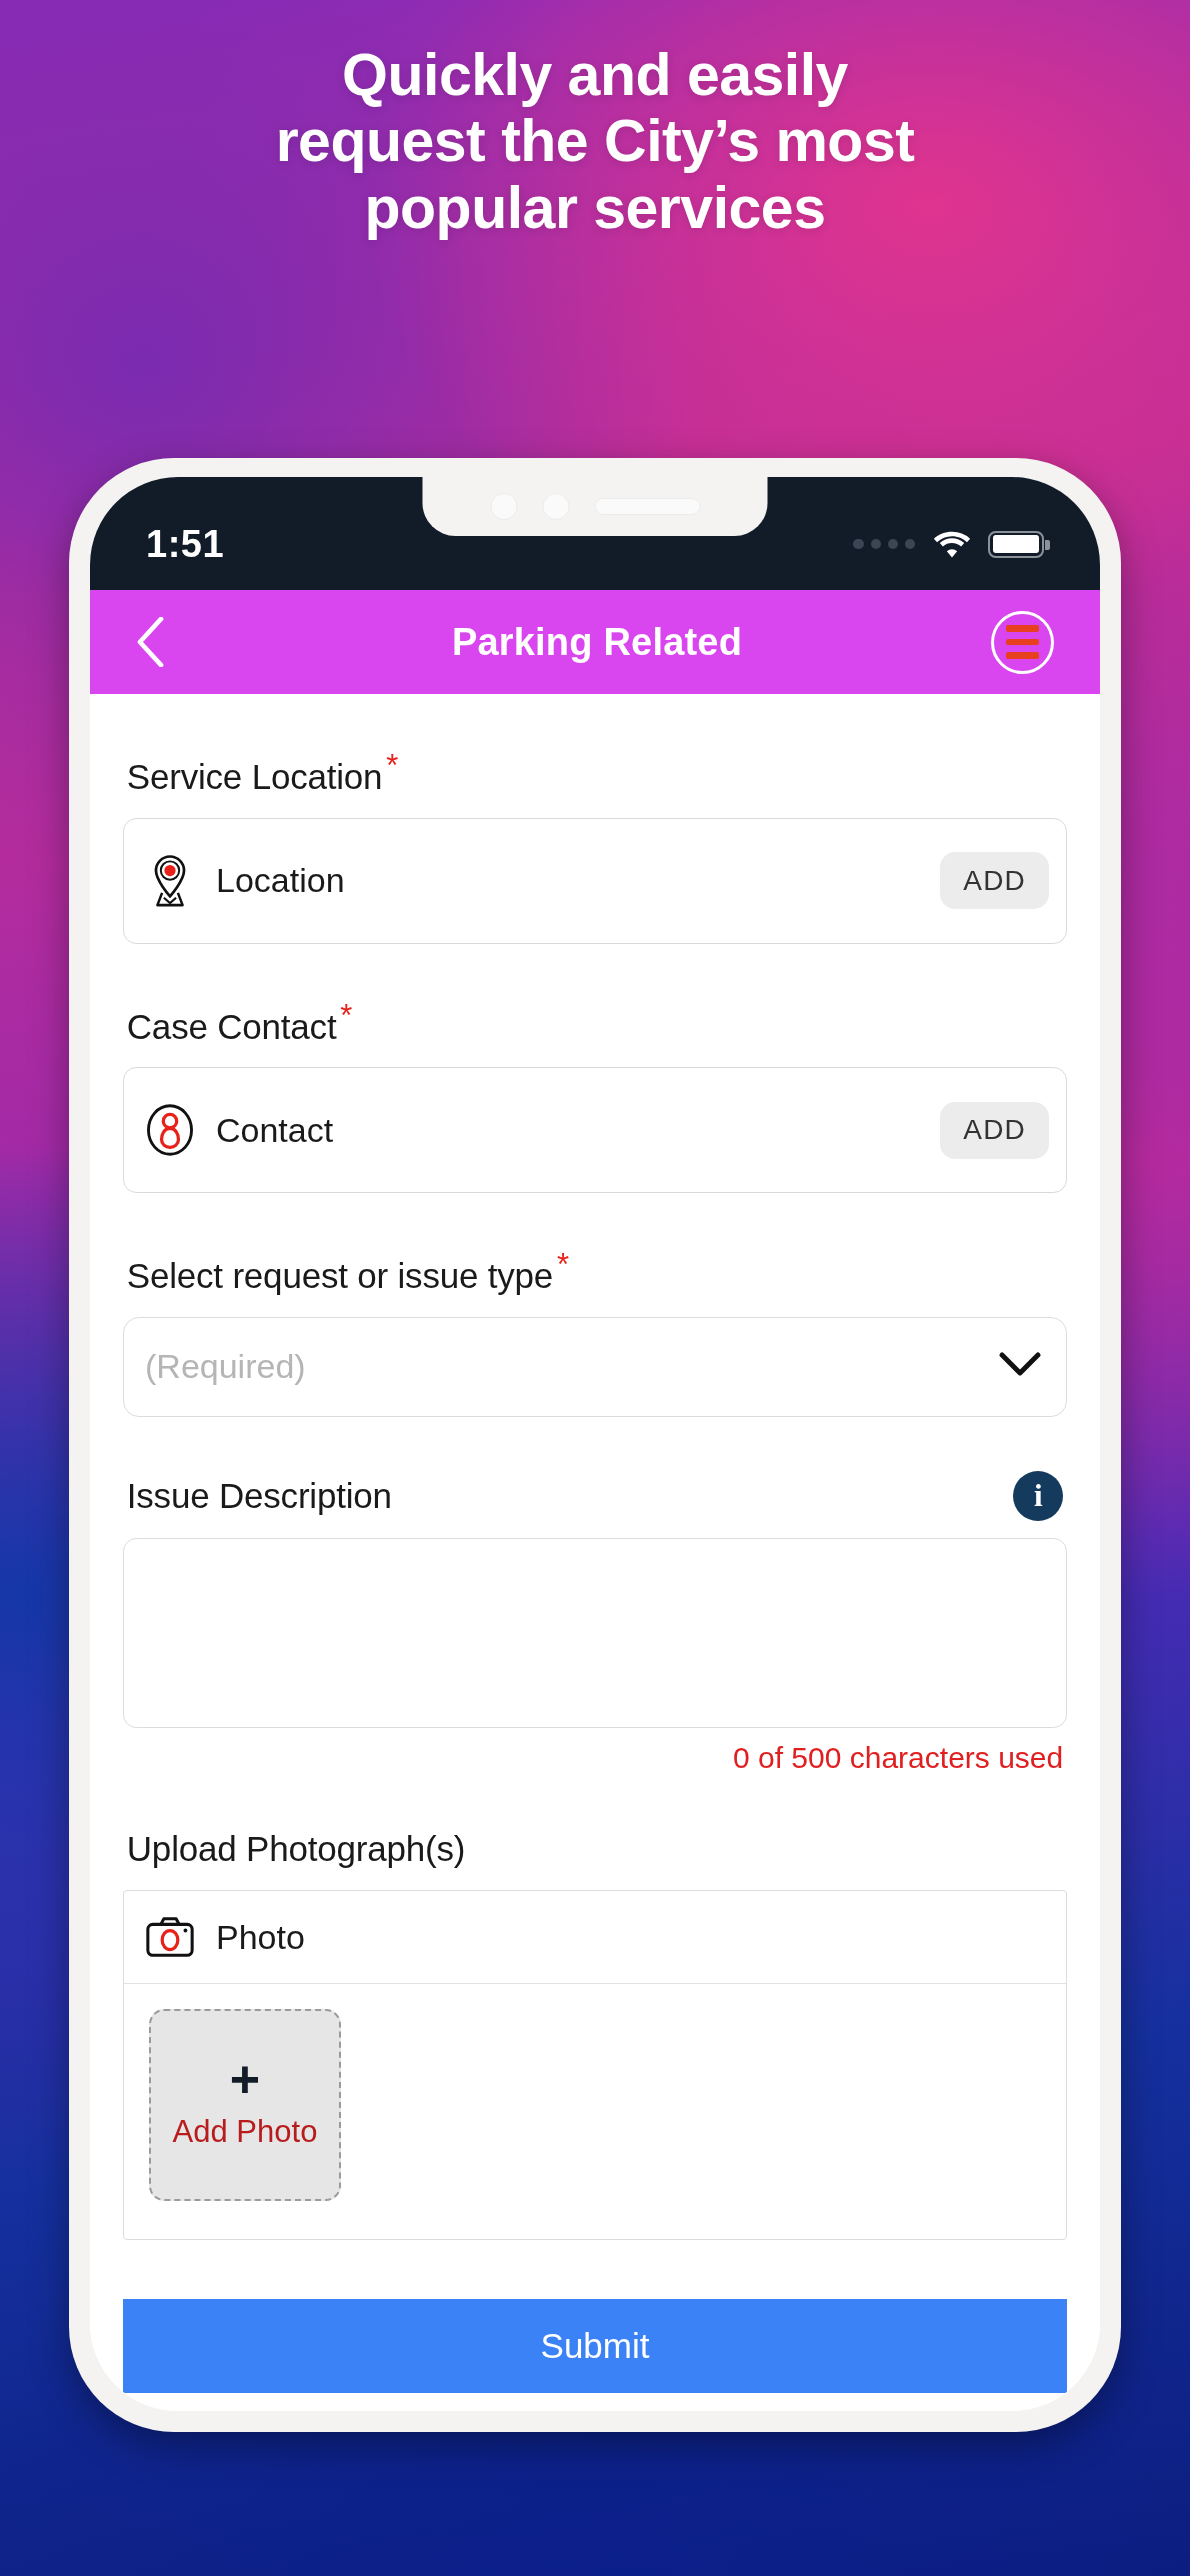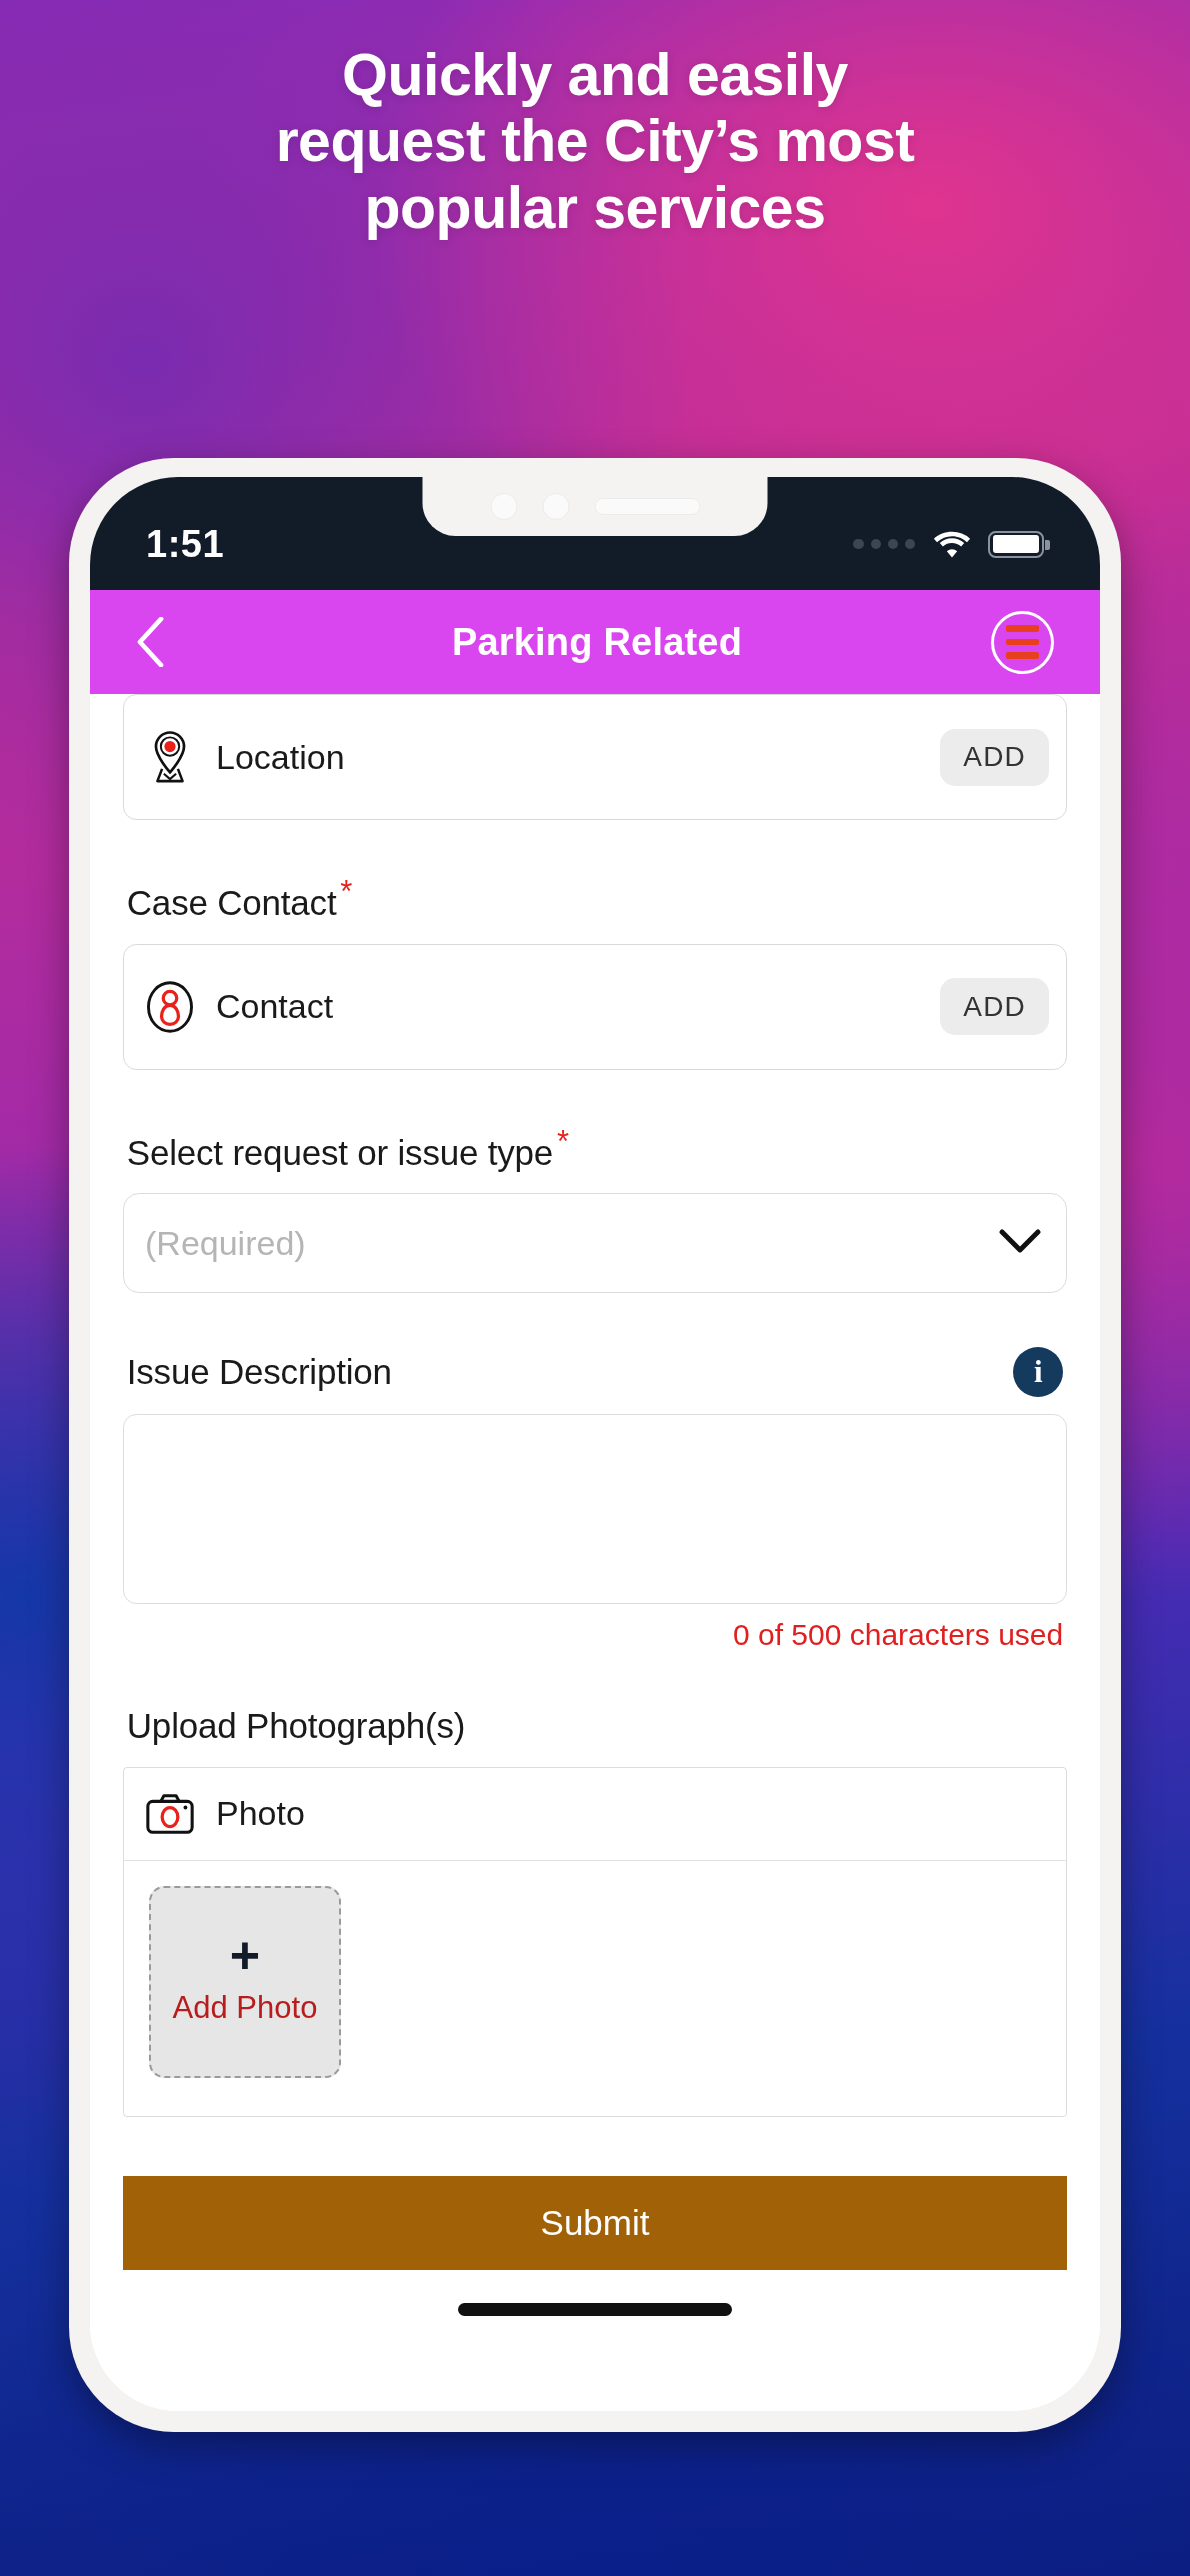--- a/index.html
+++ b/index.html
@@ -139,21 +139,21 @@
   .photo-body{padding:25px 25px 38px 25px;}
   .add-photo{
     width:188px;height:188px;border:2.9px dashed #9a9a9a;border-radius:15.3px;
     background:#e6e6e6;display:flex;flex-direction:column;
     align-items:center;justify-content:center;gap:17px;cursor:pointer;
   }
   .add-photo .plus{font-size:52px;line-height:.7;color:#111c28;font-weight:700;}
   .add-photo .ap-label{font-size:31px;color:#b91c1c;}
 
   .submit-btn{
-    margin-top:59px;height:94px;background:#a16207;
+    margin-top:59px;height:94px;background:#3b82f6;
     display:flex;align-items:center;justify-content:center;
     color:#fff;font-size:35px;cursor:pointer;
   }
   .home-indicator{
     margin:33px auto 0;width:274px;height:13.4px;border-radius:7.7px;background:#111;
   }
 </style>
 </head>
 <body>
 
@@ -204,20 +204,23 @@
       <div class="nav-title">Parking Related</div>
       <div class="nav-menu">
           <i></i>
           <i></i>
           <i></i>
         </div>
     </div>
 
     <div class="content">
 
+      <div class="f-label">
+        <span>Service Location</span><span class="req">*</span>
+      </div>
       <div class="field-box">
         <span class="field-icon">
           <svg width="44" height="54" viewBox="0 0 24 30">
             <path d="M12 1.4c-4.3 0-7.8 3.5-7.8 7.8 0 5.6 7.8 14.3 7.8 14.3s7.8-8.7 7.8-14.3c0-4.3-3.5-7.8-7.8-7.8z" fill="none" stroke="#111" stroke-width="1.5"></path>
             <circle cx="12" cy="9.2" r="5.1" fill="none" stroke="#111" stroke-width="1.1"></circle>
             <circle cx="12" cy="9.2" r="3.1" fill="#e8211b"></circle>
             <path d="M7.6 21.6 5 28.4h14l-2.6-6.8" fill="none" stroke="#111" stroke-width="1.4" stroke-linejoin="round"></path>
             <path d="M8.6 24.3 12 27.2l3.4-2.9" fill="none" stroke="#111" stroke-width="1.2"></path>
           </svg>
         </span>

